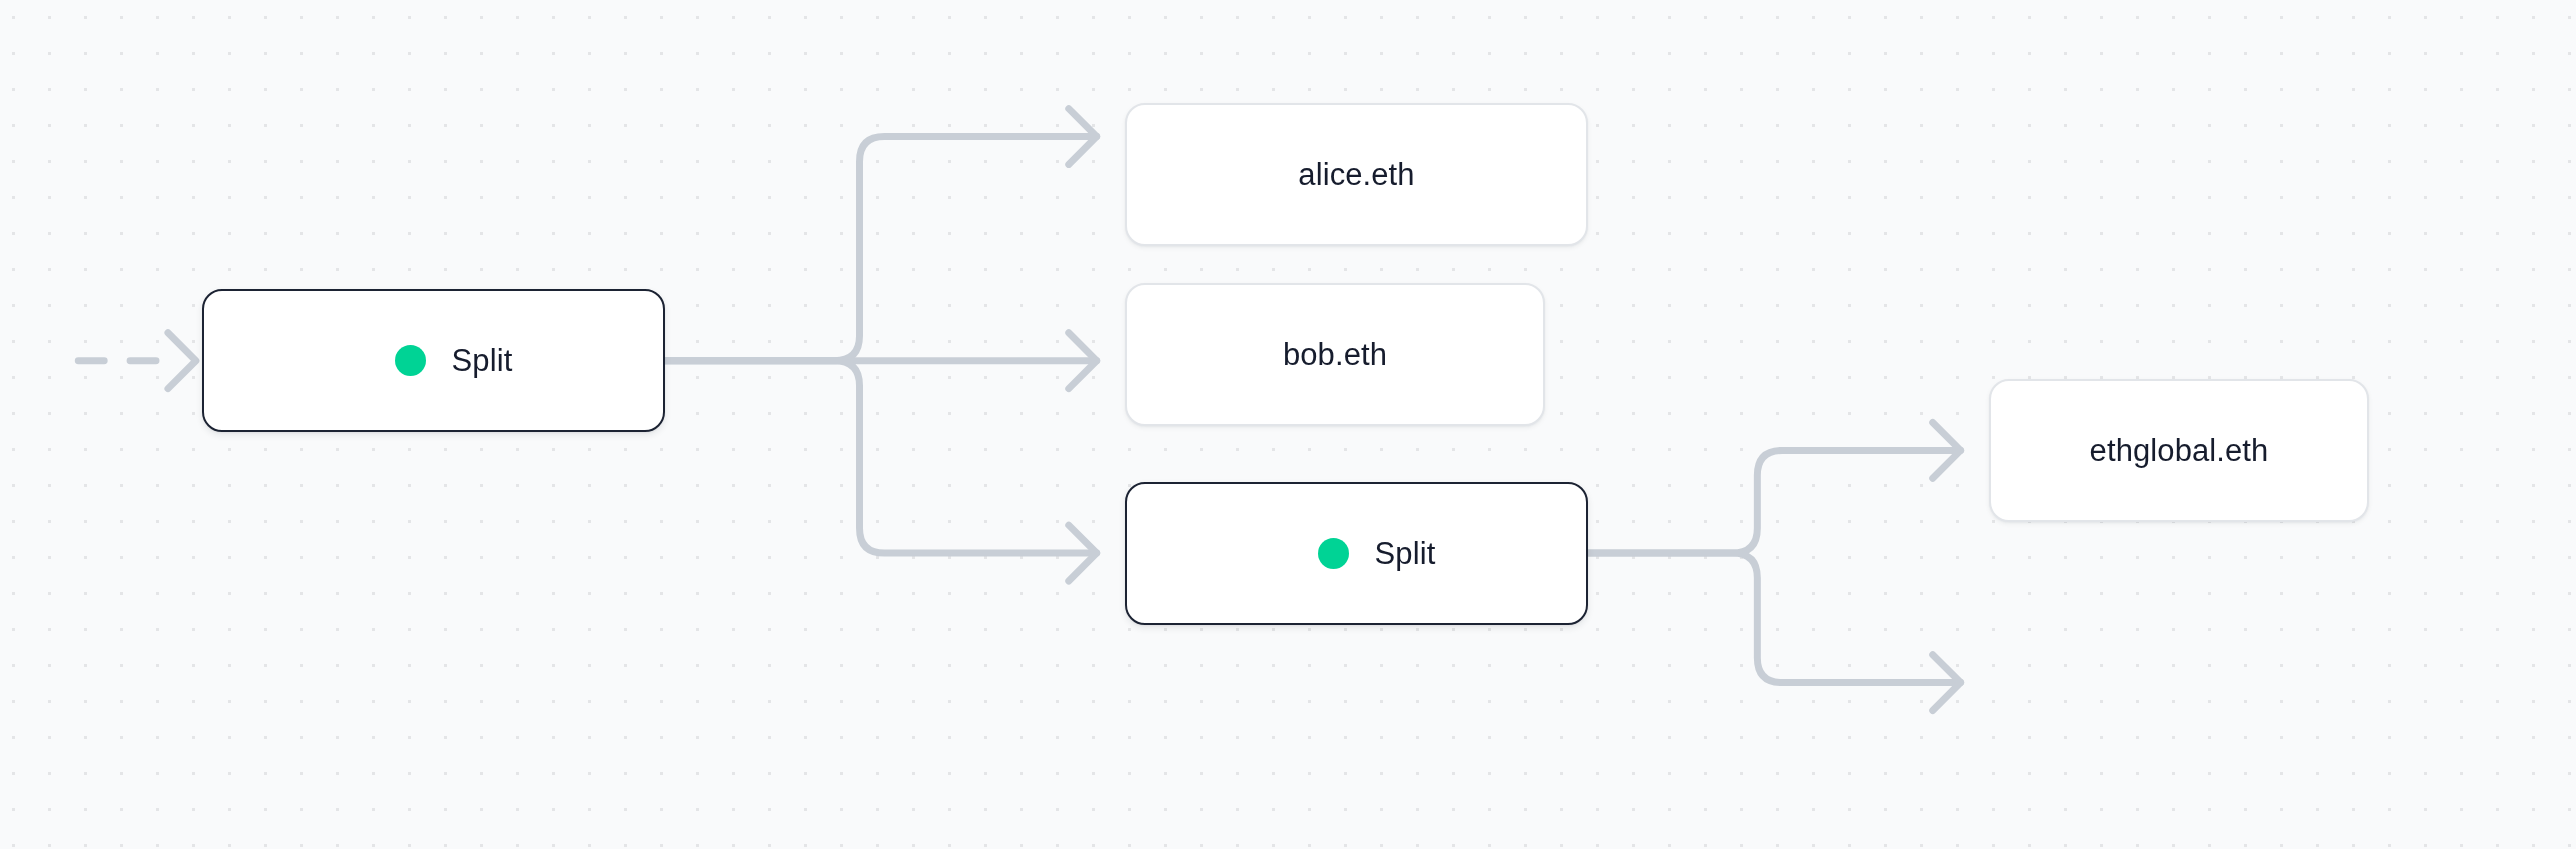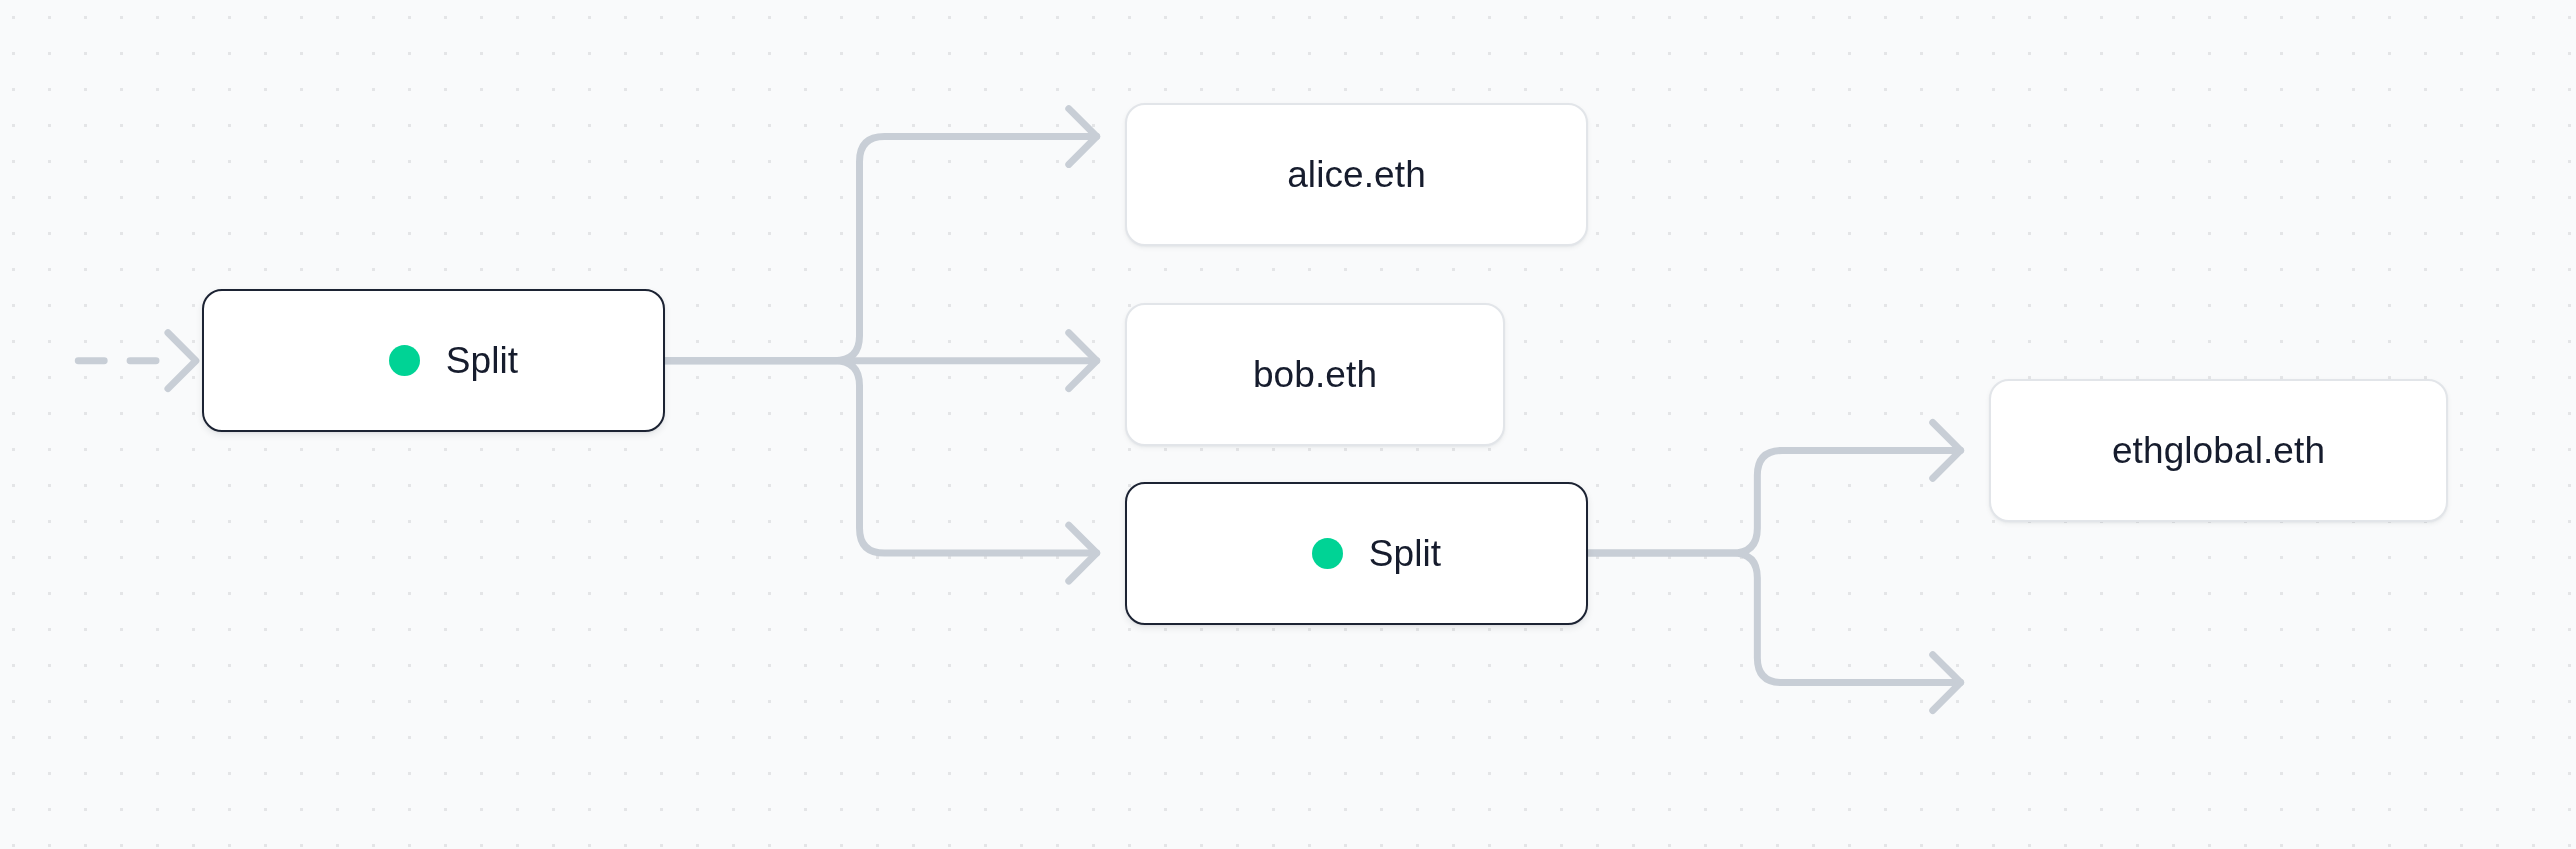--- a/index.html
+++ b/index.html
@@ -38,21 +38,21 @@
     border: 2px solid #e2e5e9;
     box-shadow: 0 2px 5px rgba(22,28,45,0.055), 0 1px 2px rgba(22,28,45,0.04);
   }
   .node.split {
     border: 2.5px solid #1c2333;
     box-shadow: 0 3px 7px rgba(22,28,45,0.09), 0 1px 2px rgba(22,28,45,0.05);
     padding-left: 40px;
   }
   .node-label {
     color: #161c2d;
-    font-size: 37px;
+    font-size: 31px;
     font-weight: 400;
     letter-spacing: 0.1px;
     white-space: nowrap;
   }
   .status-dot {
     width: 31px;
     height: 31px;
     border-radius: 50%;
     flex: none;
   }
@@ -115,28 +115,28 @@
 
   <div class="node split" style="left:202px; top:289px; width:463px; height:143px;">
     <span class="status-dot" style="background:#00d395;"></span>
     <span class="node-label">Split</span>
   </div>
 
   <div class="node leaf" style="left:1125px; top:103px; width:463px; height:143px;">
     <span class="node-label">alice.eth</span>
   </div>
 
-  <div class="node leaf" style="left:1125px; top:303px; width:380px; height:143px;">
+  <div class="node leaf" style="left:1125px; top:283px; width:420px; height:143px;">
     <span class="node-label">bob.eth</span>
   </div>
 
   <div class="node split" style="left:1125px; top:482px; width:463px; height:143px;">
     <span class="status-dot" style="background:#00d395;"></span>
     <span class="node-label">Split</span>
   </div>
 
-  <div class="node leaf" style="left:1989px; top:379px; width:459px; height:143px;">
+  <div class="node leaf" style="left:1989px; top:379px; width:380px; height:143px;">
     <span class="node-label">ethglobal.eth</span>
   </div>
 
 
 </div>
 
 
 </body></html>

